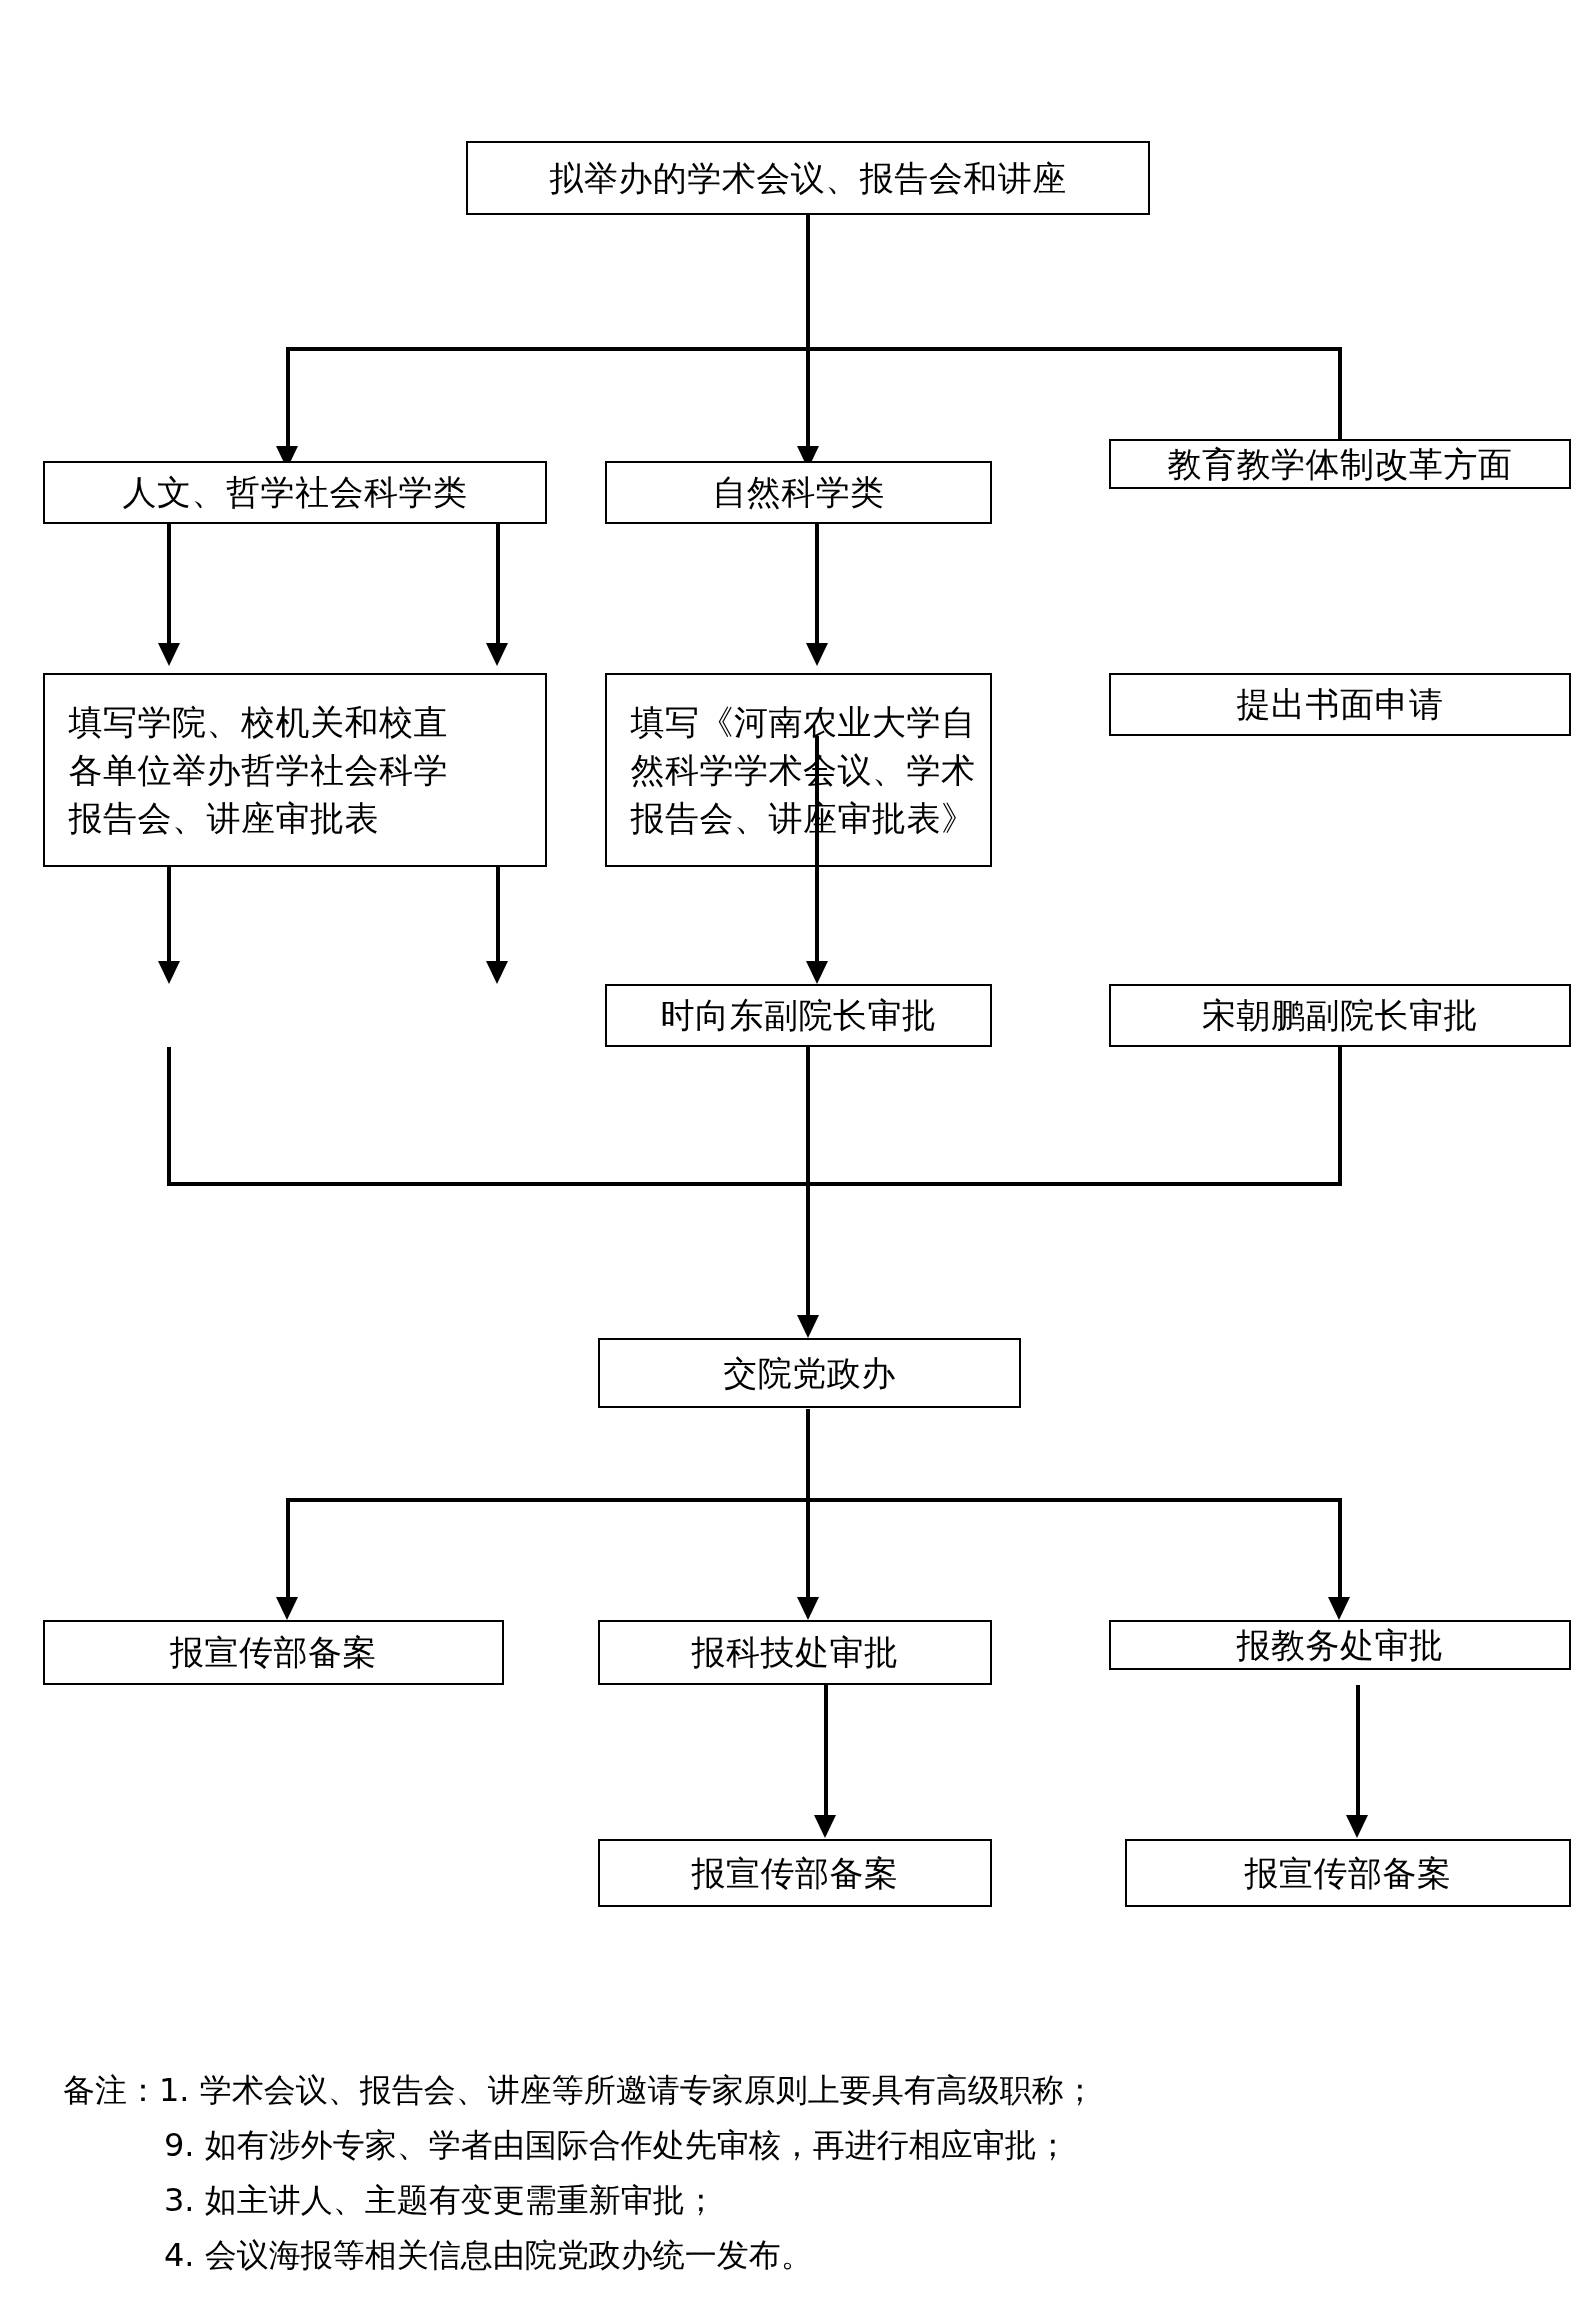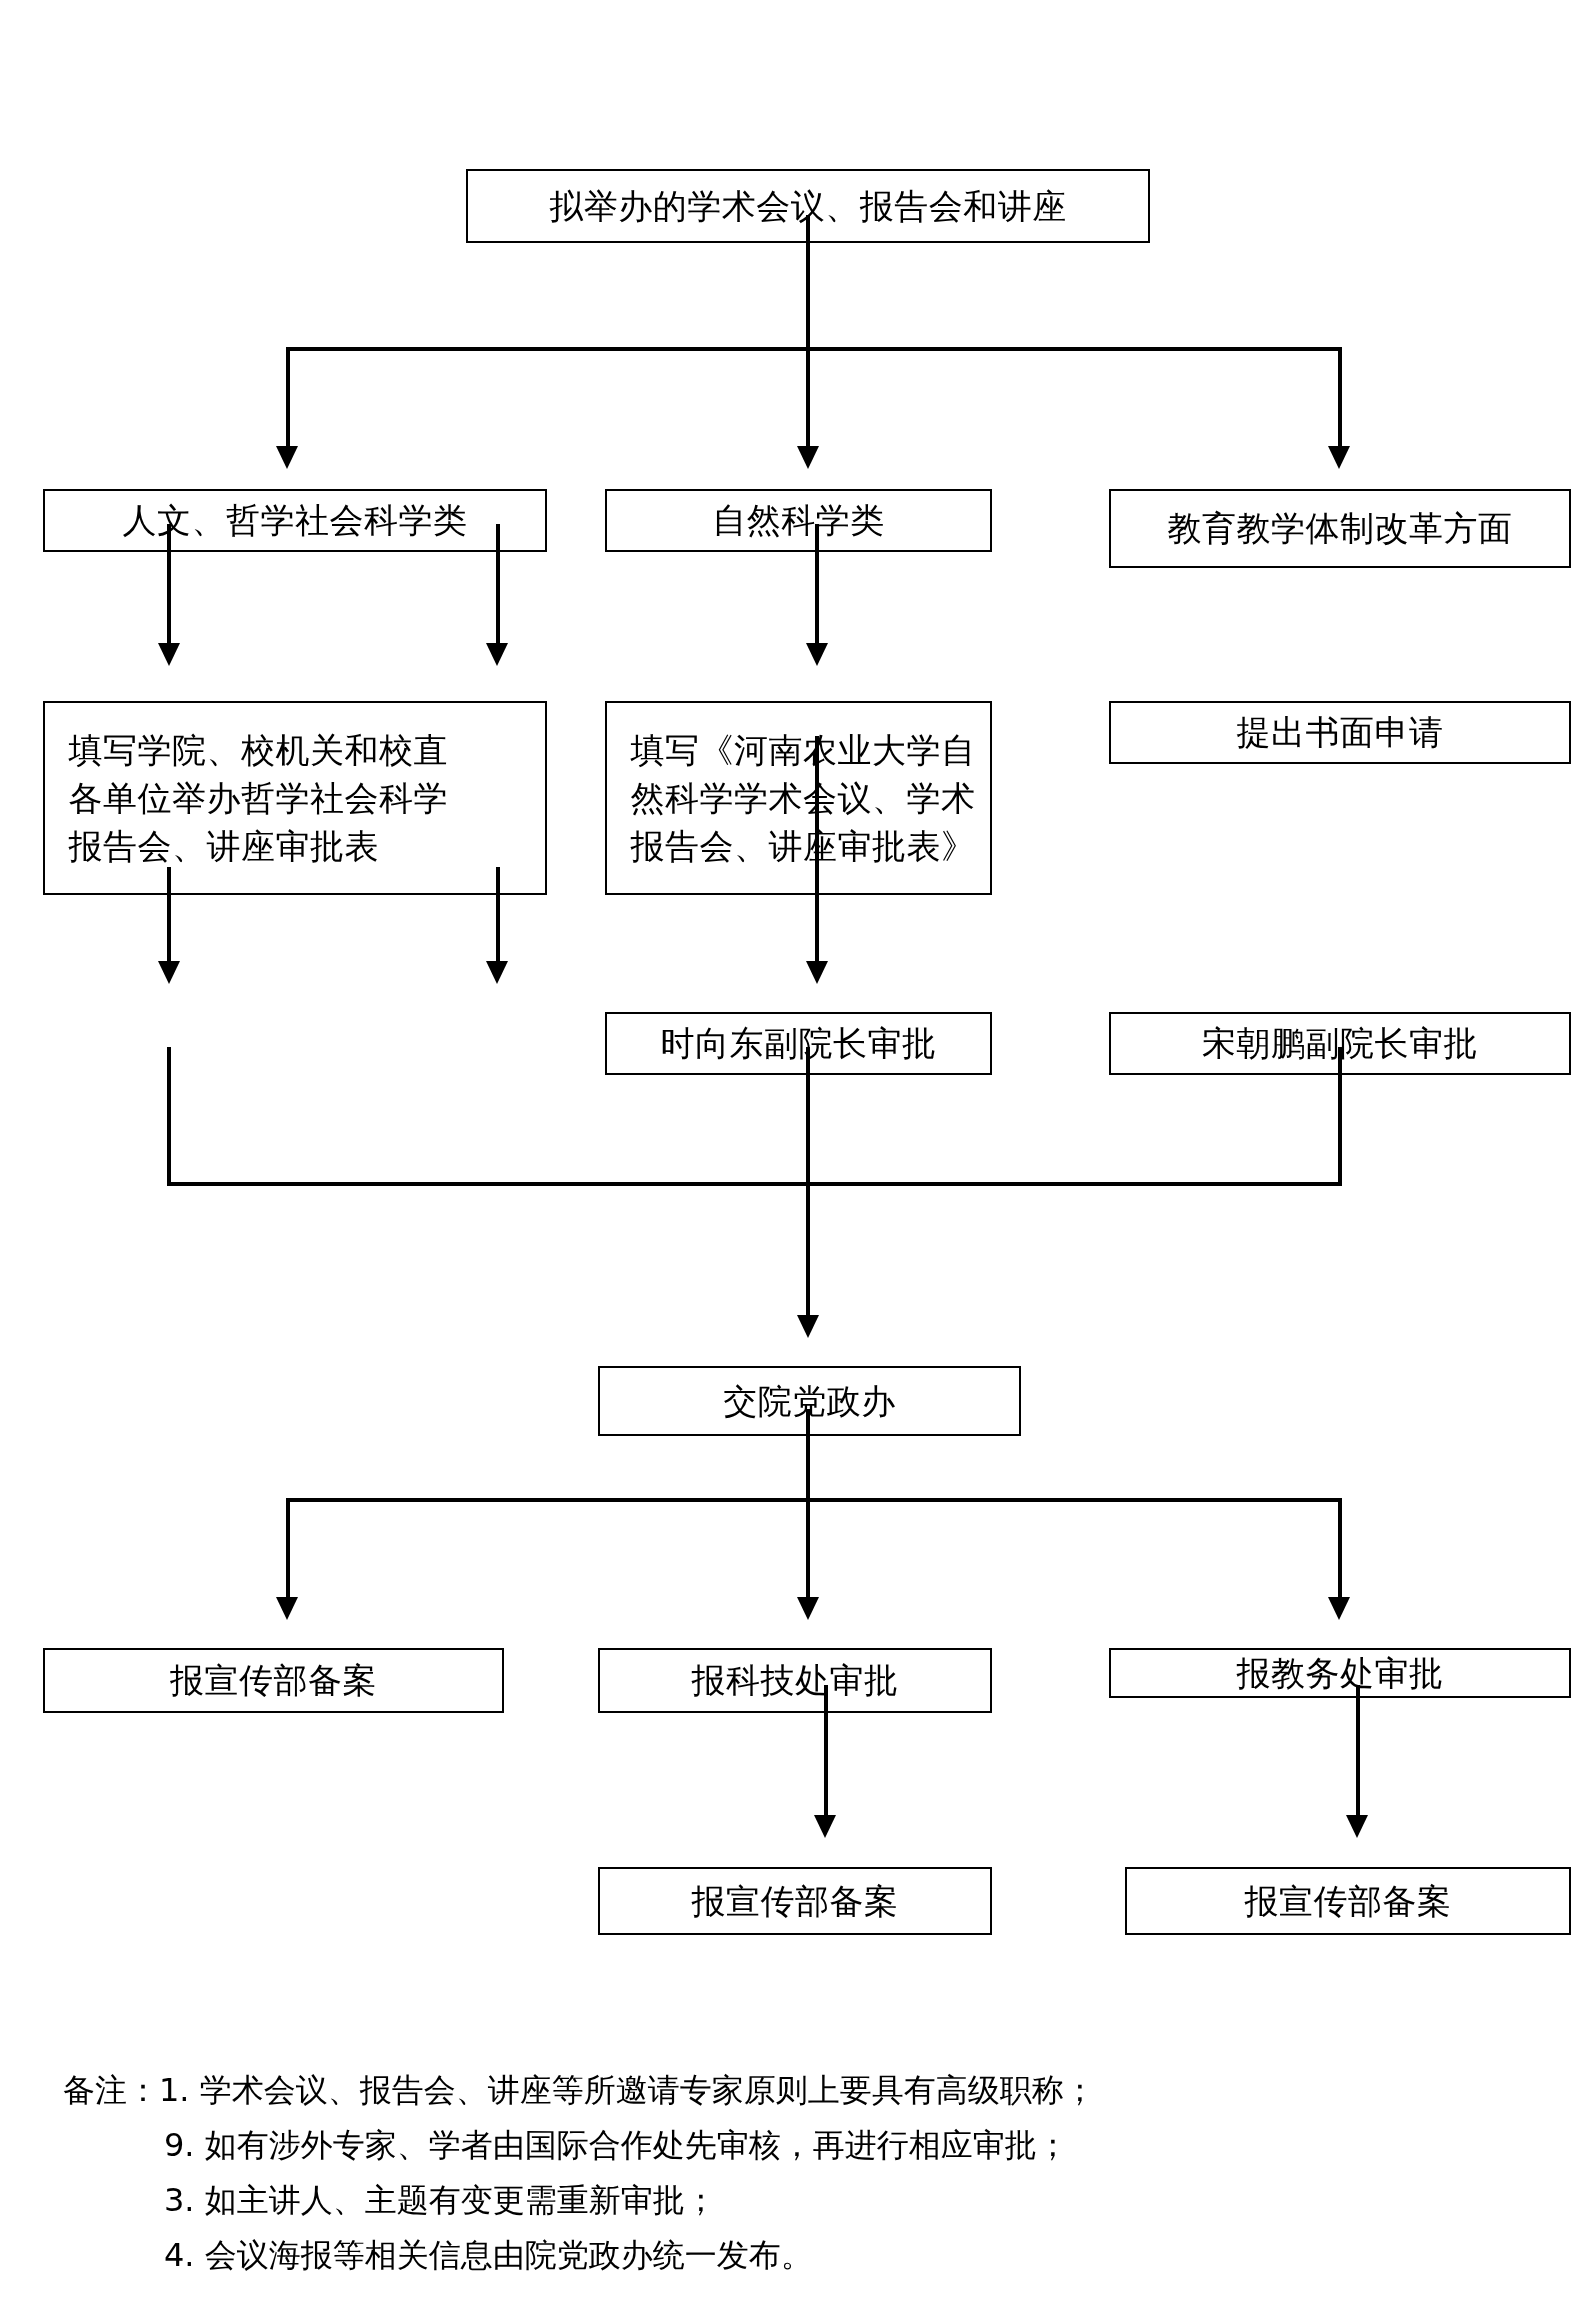--- a/index.html
+++ b/index.html
@@ -26,21 +26,20 @@
     border: 2.7px solid #000000;
     background: #ffffff;
     display: flex;
     align-items: center;
     justify-content: center;
     text-align: center;
     line-height: 1.42;
     font-size: 34px;
     letter-spacing: 0.5px;
     padding: 3.6px 9px;
-    margin-top: 28px;
   }
   .node .txt {
     display: block;
     white-space: pre-line;
   }
   .node.multiline {
     justify-content: flex-start;
     text-align: left;
     padding-left: 23.4px;
   }
@@ -100,21 +99,21 @@
   <div class="arrowhead" style="left:276px; top:446px;"></div>
   <div class="arrowhead" style="left:797px; top:446px;"></div>
   <div class="arrowhead" style="left:1328px; top:446px;"></div>
 
   <div class="node" style="left:43px; top:461px; width:504px; height:63px;">
     <span class="txt">人文、哲学社会科学类</span>
   </div>
   <div class="node" style="left:605px; top:461px; width:387px; height:63px;">
     <span class="txt">自然科学类</span>
   </div>
-  <div class="node" style="left:1109px; top:461px; width:462px; height:79px;">
+  <div class="node" style="left:1109px; top:439px; width:462px; height:50px;">
     <span class="txt">教育教学体制改革方面</span>
   </div>
 
   <div class="vline" style="left:167px; top:524px; width:3.6px; height:124px;"></div>
   <div class="arrowhead" style="left:158px; top:643px;"></div>
   <div class="vline" style="left:496px; top:524px; width:3.6px; height:124px;"></div>
   <div class="arrowhead" style="left:486px; top:643px;"></div>
   <div class="vline" style="left:815px; top:524px; width:3.6px; height:124px;"></div>
   <div class="arrowhead" style="left:806px; top:643px;"></div>
 

